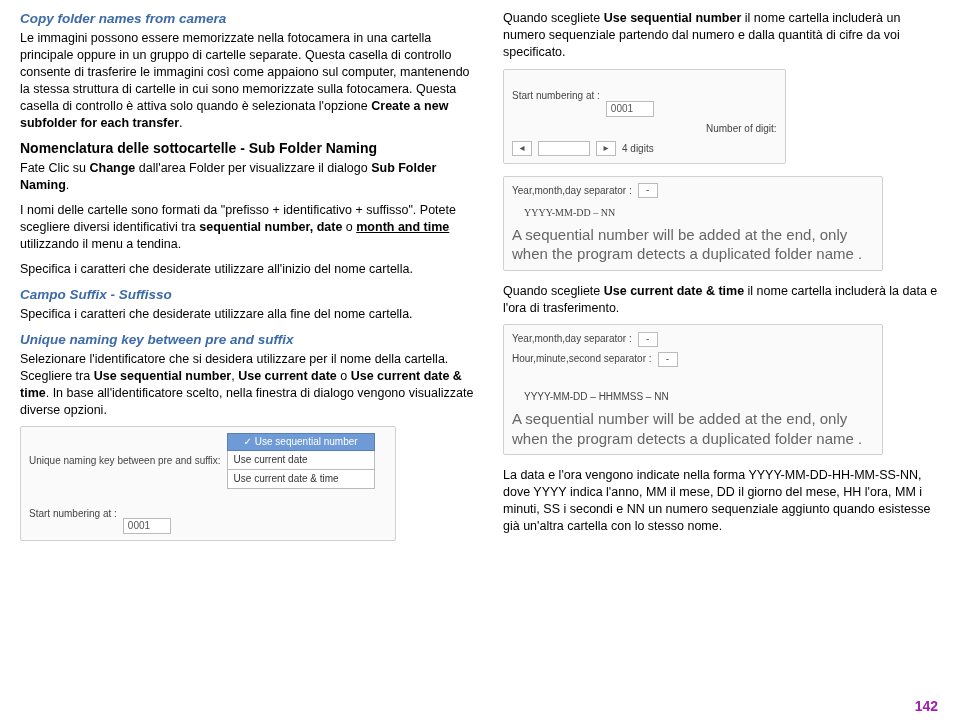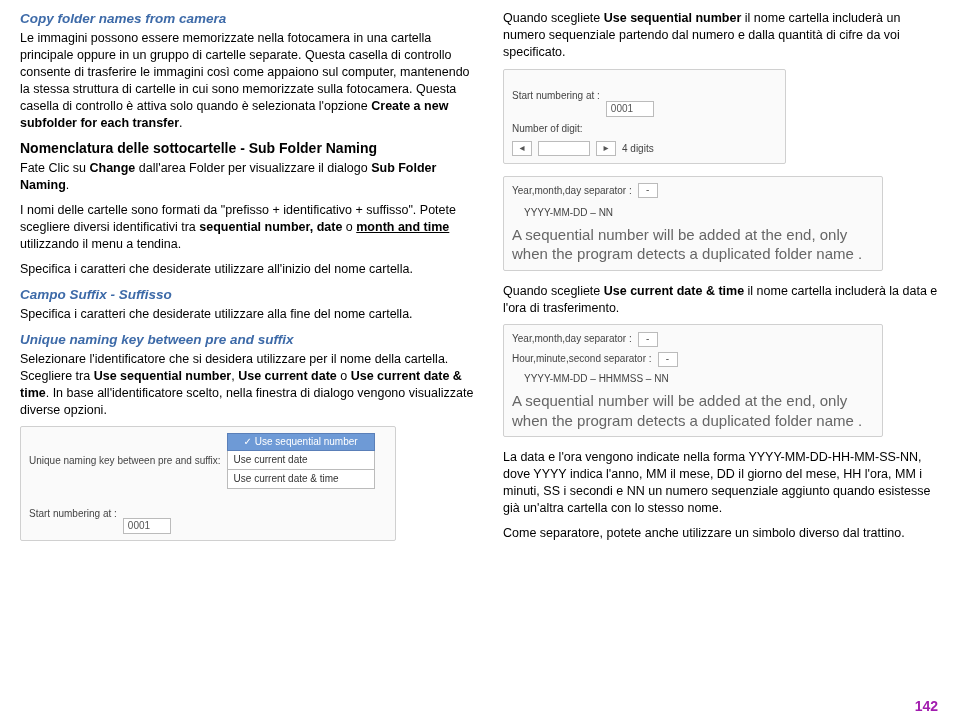--- a/index.html
+++ b/index.html
@@ -160,61 +160,60 @@
 
     <p>
       <span>Quando scegliete </span><span class="b">Use sequential number</span><span> il nome cartella includerà un numero sequenziale partendo dal numero e dalla quantità di cifre da voi specificato.</span>
     </p>
 
     <div class="panel" style="width:60%;">
       <div class="row">
         <span class="label">Start numbering at :</span>
         <span class="field">0001</span>
       </div>
-      <div class="row" style="margin-top:4px;">
+      <div class="row" style="margin-top:4px;justify-content:flex-end;">
         <span class="label">Number of digit:</span>
       </div>
       <div class="row" style="margin-top:4px;">
         <span class="mini">◂</span>
         <span class="mini" style="width:50px;"></span>
         <span class="mini">▸</span>
         <span class="label">4 digits</span>
       </div>
     </div>
 
 
     <div class="panel" style="width:82%;">
       <div class="row">
         <span class="label">Year,month,day separator :</span>
         <span class="mini">-</span>
       </div>
-      <div class="row" style="margin-top:6px;">
+      <div class="row" style="margin-top:6px;font-family:Liberation Serif, serif;">
         <span class="label" style="padding-left:12px;">YYYY-MM-DD – NN</span>
       </div>
       <div class="note">A sequential number will be added at the end, only when the program detects a duplicated folder name .</div>
     </div>
 
     <p>
       <span>Quando scegliete </span><span class="b">Use current date &amp; time</span><span> il nome cartella includerà la data e l'ora di trasferimento.</span>
     </p>
 
     <div class="panel" style="width:82%;">
       <div class="row">
         <span class="label">Year,month,day separator :</span>
         <span class="mini">-</span>
       </div>
       <div class="row" style="margin-top:4px;">
         <span class="label">Hour,minute,second separator :</span>
         <span class="mini">-</span>
       </div>
-      <div class="row" style="margin-top:4px;">
+      <div class="row" style="margin-top:22px;">
         <span class="label" style="padding-left:12px;">YYYY-MM-DD – HHMMSS – NN</span>
       </div>
       <div class="note">A sequential number will be added at the end, only when the program detects a duplicated folder name .</div>
     </div>
 
     <p>La data e l'ora vengono indicate nella forma YYYY-MM-DD-HH-MM-SS-NN, dove YYYY indica l'anno, MM il mese, DD il giorno del mese, HH l'ora, MM i minuti, SS i secondi e NN un numero sequenziale aggiunto quando esistesse già un'altra cartella con lo stesso nome.</p>
-    <p>Come separatore, potete anche utilizzare un simbolo diverso dal trattino.</p>
 
   </div>
 
   <div class="page-num">142</div>
 </div>
 
 </body></html>

